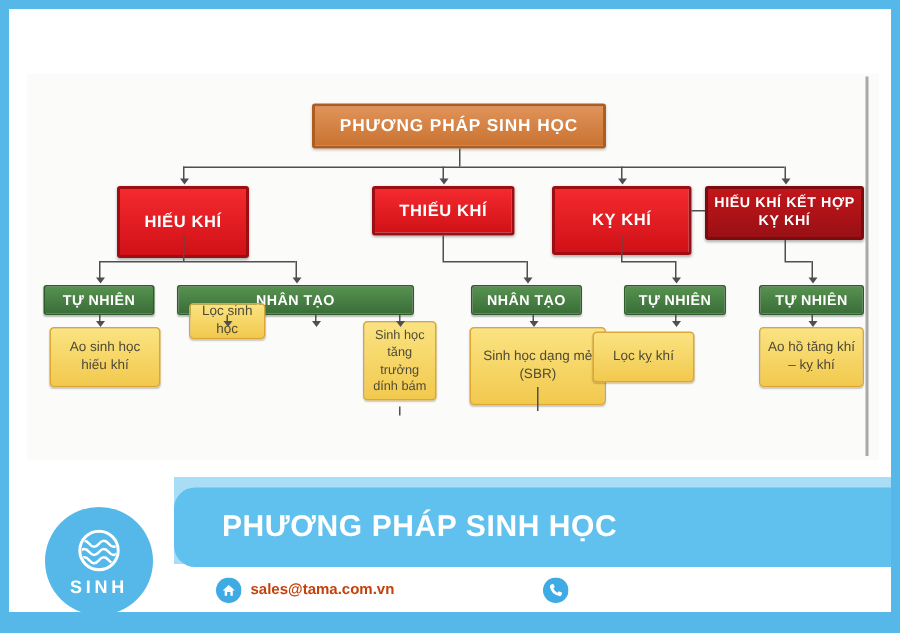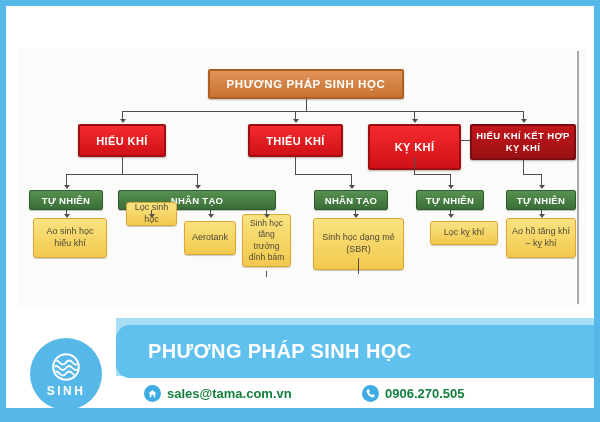--- a/index.html
+++ b/index.html
@@ -21,53 +21,53 @@
   .red-dark{background:linear-gradient(180deg,#c2161b,#991014);border:2px solid #7a0c0f;
             font-size:9.5px;line-height:1.3;padding:1px 3px;}
   .green-node{background:linear-gradient(180deg,#579250,#3a6e38);border:1.5px solid #2e5a2c;
               border-radius:2px;font-size:9.5px;letter-spacing:.3px;
               box-shadow:0 1px 1px rgba(0,0,0,.25);text-align:right;}
   .yellow-node{background:linear-gradient(180deg,#fae381,#f2c94e);border:1.5px solid #dca635;
                border-radius:3px;font-size:9px;font-weight:normal;color:#4e4a38;
                line-height:1.3;padding:2px 3px;box-shadow:0 1px 1px rgba(0,0,0,.2);}
   
   #n-root{left:202px;top:63px;width:196px;height:30px;}
-  #n-r1{left:72px;top:118px;width:88px;height:33px;}
+  #n-r1{left:72px;top:118px;width:88px;height:48px;}
   #n-r2{left:242px;top:118px;width:95px;height:33px;}
   #n-r3{left:362px;top:118px;width:93px;height:46px;}
   #n-r4{left:464px;top:118px;width:106px;height:36px;}
   #n-g1{left:23px;top:184px;width:74px;height:20px;}
   #n-g2{left:112px;top:184px;width:158px;height:20px;}
   #n-g3{left:308px;top:184px;width:74px;height:20px;}
   #n-g4{left:410px;top:184px;width:68px;height:20px;}
   #n-g5{left:500px;top:184px;width:70px;height:20px;}
   #n-y1{left:27px;top:212px;width:74px;height:40px;}
   #n-y2{left:120px;top:196px;width:51px;height:24px;}
   #n-y3{left:178px;top:215px;width:52px;height:34px;}
   #n-y4{left:236px;top:208px;width:49px;height:53px;font-size:8.5px;}
   #n-y5{left:307px;top:212px;width:91px;height:52px;}
-  #n-y6{left:424px;top:215px;width:68px;height:24px;}
+  #n-y6{left:389px;top:215px;width:68px;height:34px;}
   #n-y7{left:500px;top:212px;width:70px;height:40px;}
   
   .vline,.hline{position:absolute;background:#4f4f4f;}
   .vline{width:1px;}
   .hline{height:1px;}
   .arrow{position:absolute;width:0;height:0;border-left:3px solid transparent;
          border-right:3px solid transparent;border-top:4px solid #4f4f4f;}
   
   .banner-back{position:absolute;left:96px;top:312px;width:504px;height:58px;
                background:#a9dcf5;border-radius:14px 0 0 14px;}
   .banner-front{position:absolute;left:110px;top:319px;width:490px;height:53px;
                 background:#61c1ee;border-radius:14px 0 0 14px;
                 display:flex;align-items:center;padding-left:32px;box-sizing:border-box;}
   .banner-title{color:#ffffff;font-weight:bold;font-size:20px;letter-spacing:.4px;}
   .contact-strip{position:absolute;left:0px;top:372px;width:600px;height:30px;background:#ffffff;
                  display:flex;align-items:center;}
-  .contact-item{display:flex;align-items:center;gap:6px;color:#15803d;
-                font-weight:bold;font-size:13px;}
+  .contact-item{display:flex;align-items:center;gap:6px;color:#c2410c;
+                font-weight:bold;font-size:10px;}
   #c-email{position:absolute;left:138px;}
   #c-phone{position:absolute;left:356px;}
   #c-web{position:absolute;left:497px;}
   .bottom-bar{position:absolute;left:0;top:402px;width:600px;height:20px;background:#55b8e9;}
   .logo-wrap{position:absolute;left:6px;top:306px;width:104px;height:96px;background:#ffffff;}
   .logo-circle{position:absolute;left:18px;top:26px;width:72px;height:72px;border-radius:50%;
                background:#55b8e9;display:flex;flex-direction:column;align-items:center;
                justify-content:center;}
   .logo-text{color:#ffffff;font-weight:bold;font-size:12px;letter-spacing:2.5px;margin-top:1px;}
 </style>
@@ -89,21 +89,20 @@
   <div id="n-r4" class="node red-node red-dark">HIẾU KHÍ KẾT HỢP KỴ KHÍ</div>
 
   <div id="n-g1" class="node green-node">TỰ NHIÊN</div>
   <div id="n-g2" class="node green-node">NHÂN TẠO</div>
   <div id="n-g3" class="node green-node">NHÂN TẠO</div>
   <div id="n-g4" class="node green-node">TỰ NHIÊN</div>
   <div id="n-g5" class="node green-node">TỰ NHIÊN</div>
 
   <div id="n-y1" class="node yellow-node">Ao sinh học hiếu khí</div>
   <div id="n-y2" class="node yellow-node">Lọc sinh học</div>
-  <div id="n-y3" class="node yellow-node">Aerotank</div>
   <div id="n-y4" class="node yellow-node">Sinh học tăng trưởng dính bám</div>
   <div id="n-y5" class="node yellow-node">Sinh học dạng mẻ (SBR)</div>
   <div id="n-y6" class="node yellow-node">Lọc kỵ khí</div>
   <div id="n-y7" class="node yellow-node">Ao hồ tăng khí – kỵ khí</div>
 
   <div class="banner-back"></div>
   <div class="banner-front">
     <span class="banner-title">PHƯƠNG PHÁP SINH HỌC</span>
   </div>
 
@@ -113,21 +112,20 @@
         <circle cx="8.5" cy="8.5" r="8.5" fill="#3fabe4"></circle>
         <path d="M4.4 8.6 L8.5 5 L12.6 8.6 H11.2 V12.2 H9.6 V9.7 H7.4 V12.2 H5.8 V8.6 Z" fill="#ffffff"></path>
       </svg>
       <span>sales@tama.com.vn</span>
     </div>
     <div id="c-phone" class="contact-item">
       <svg width="17" height="17" viewBox="0 0 17 17">
         <circle cx="8.5" cy="8.5" r="8.5" fill="#3fabe4"></circle>
         <path d="M5.2 4.8 L6.8 4.2 L7.9 6.4 L6.9 7.4 A5.4 5.4 0 0 0 9.6 10.1 L10.6 9.1 L12.8 10.2 L12.2 11.8 Q11.8 12.6 10.8 12.4 Q5.5 11.3 4.6 6.2 Q4.5 5.2 5.2 4.8 Z" fill="#ffffff"></path>
       </svg>
-      <span>0906.270.505</span>
     </div>
   </div>
 
   <div class="bottom-bar"></div>
 
   <div class="logo-wrap">
     <div class="logo-circle">
       <svg width="34" height="32" viewBox="0 0 34 32">
         <defs>
             <clipPath id="wc">

